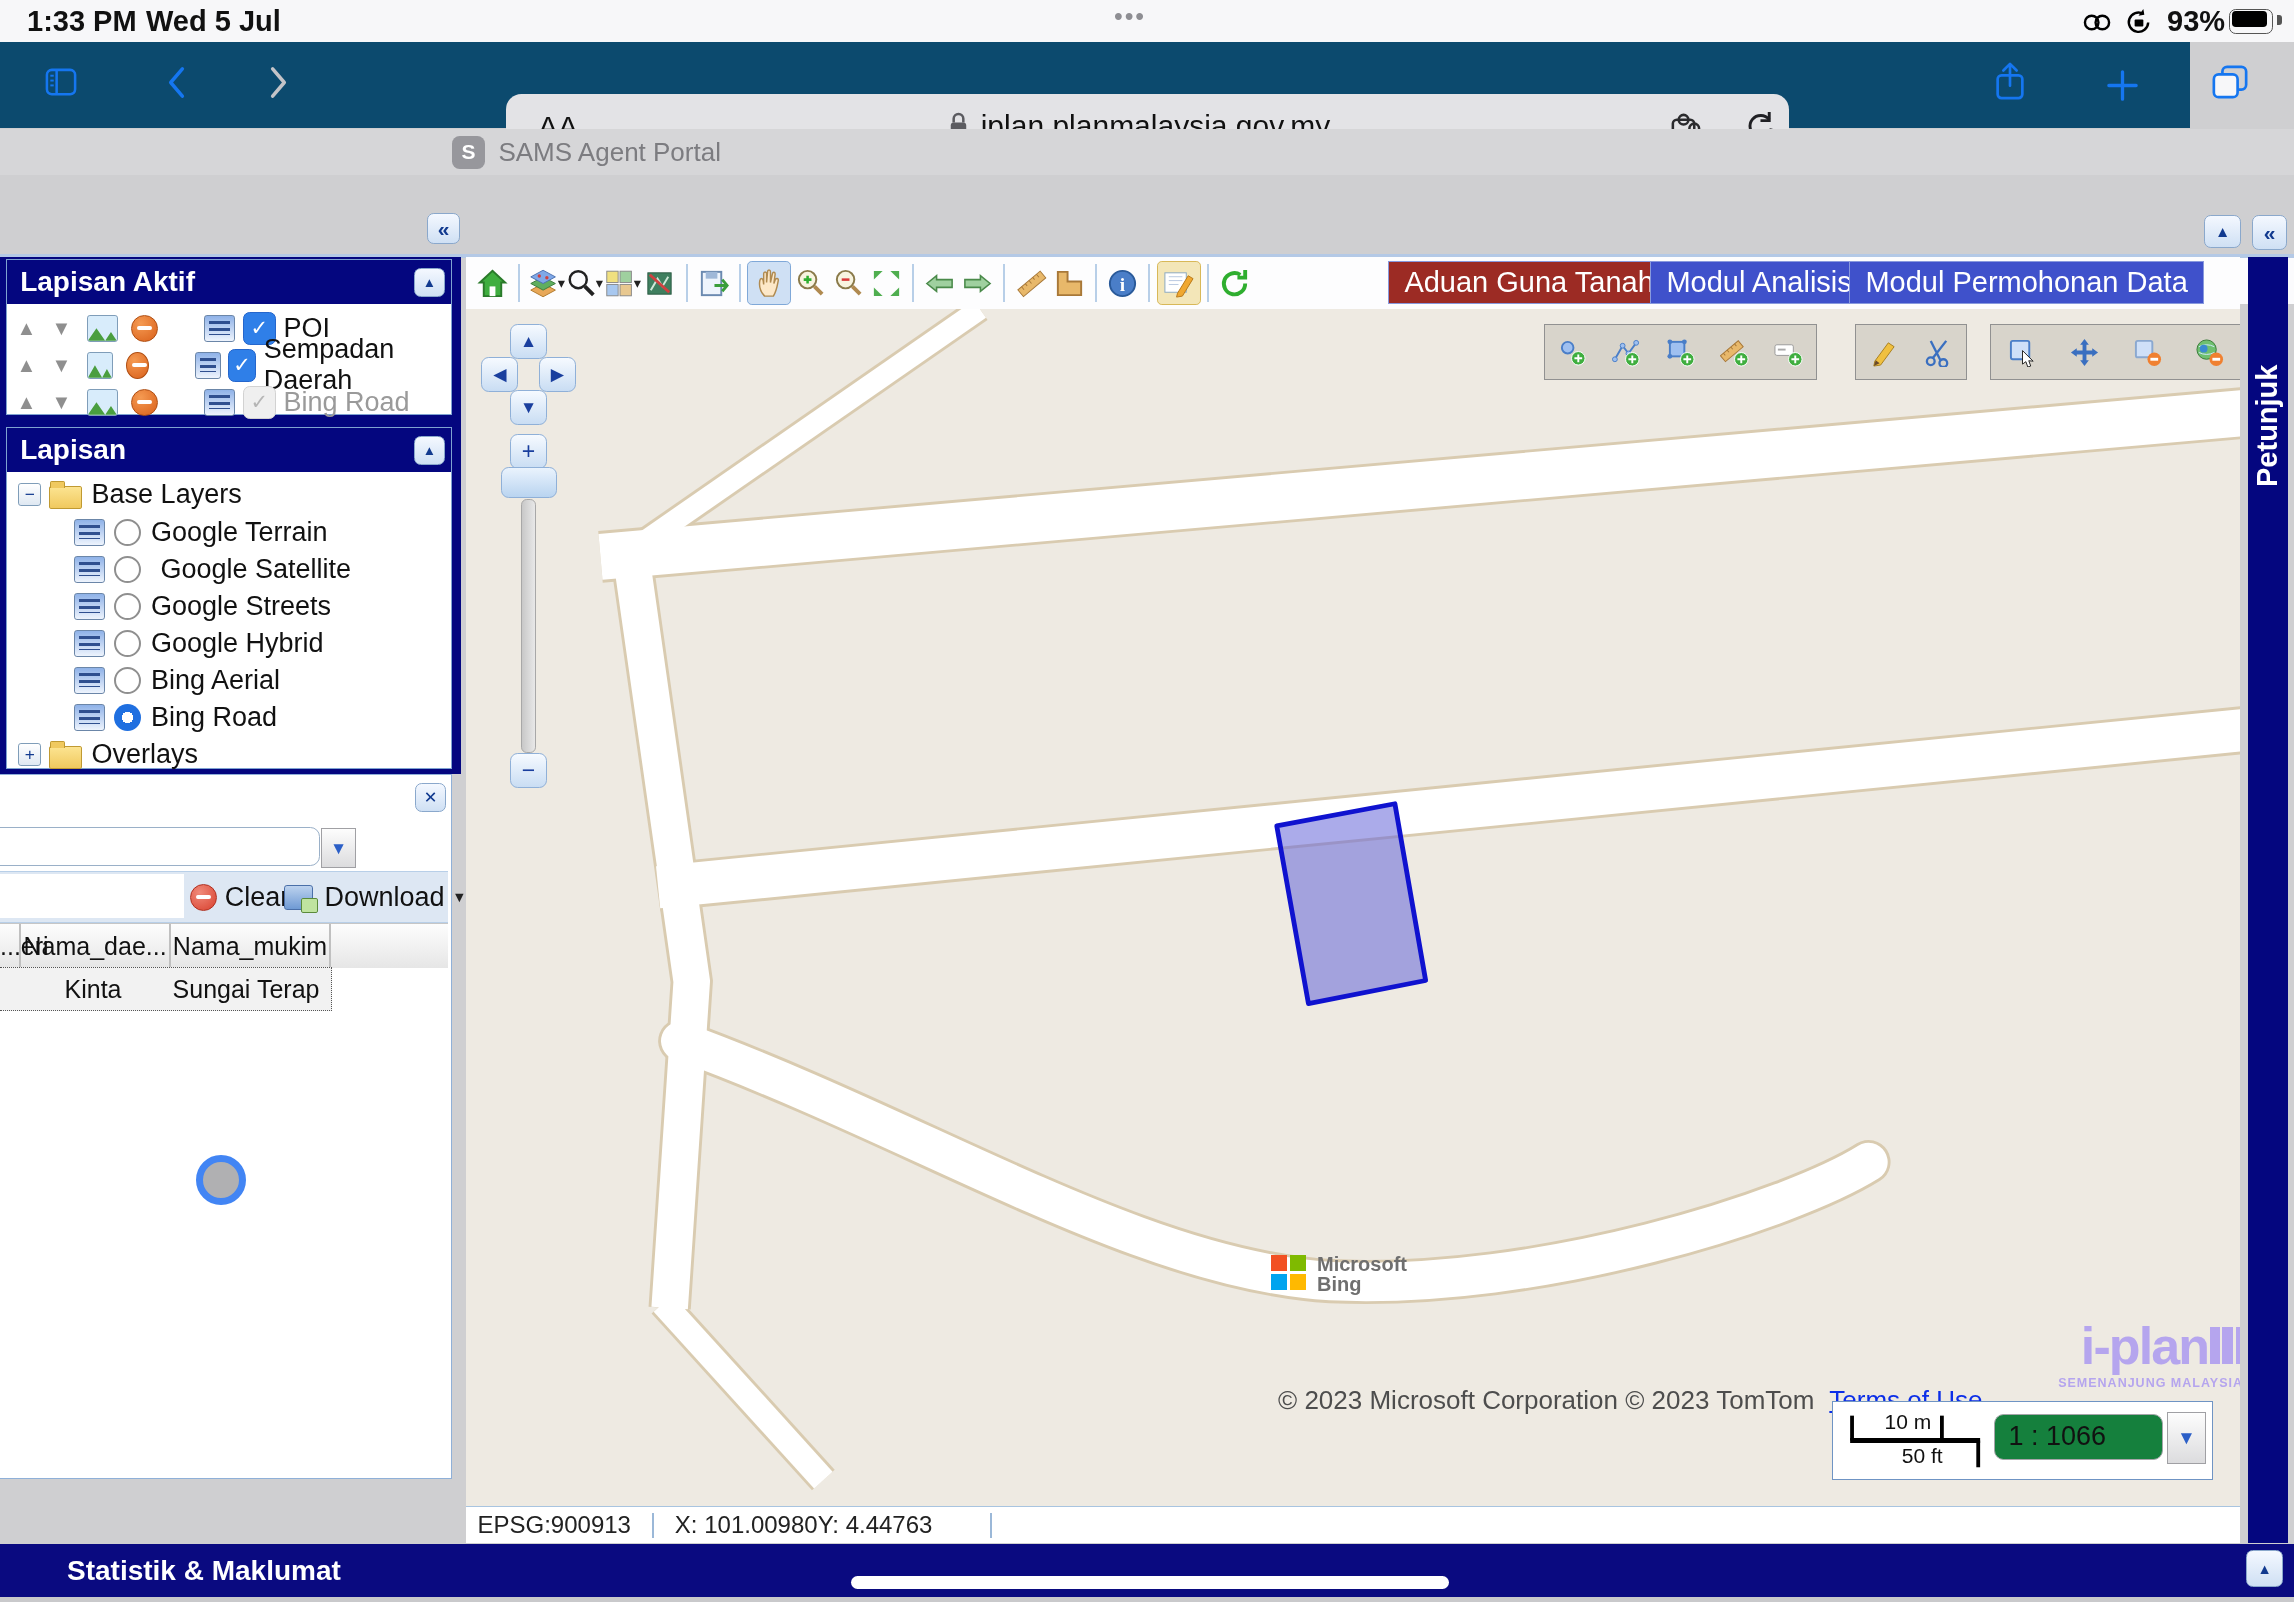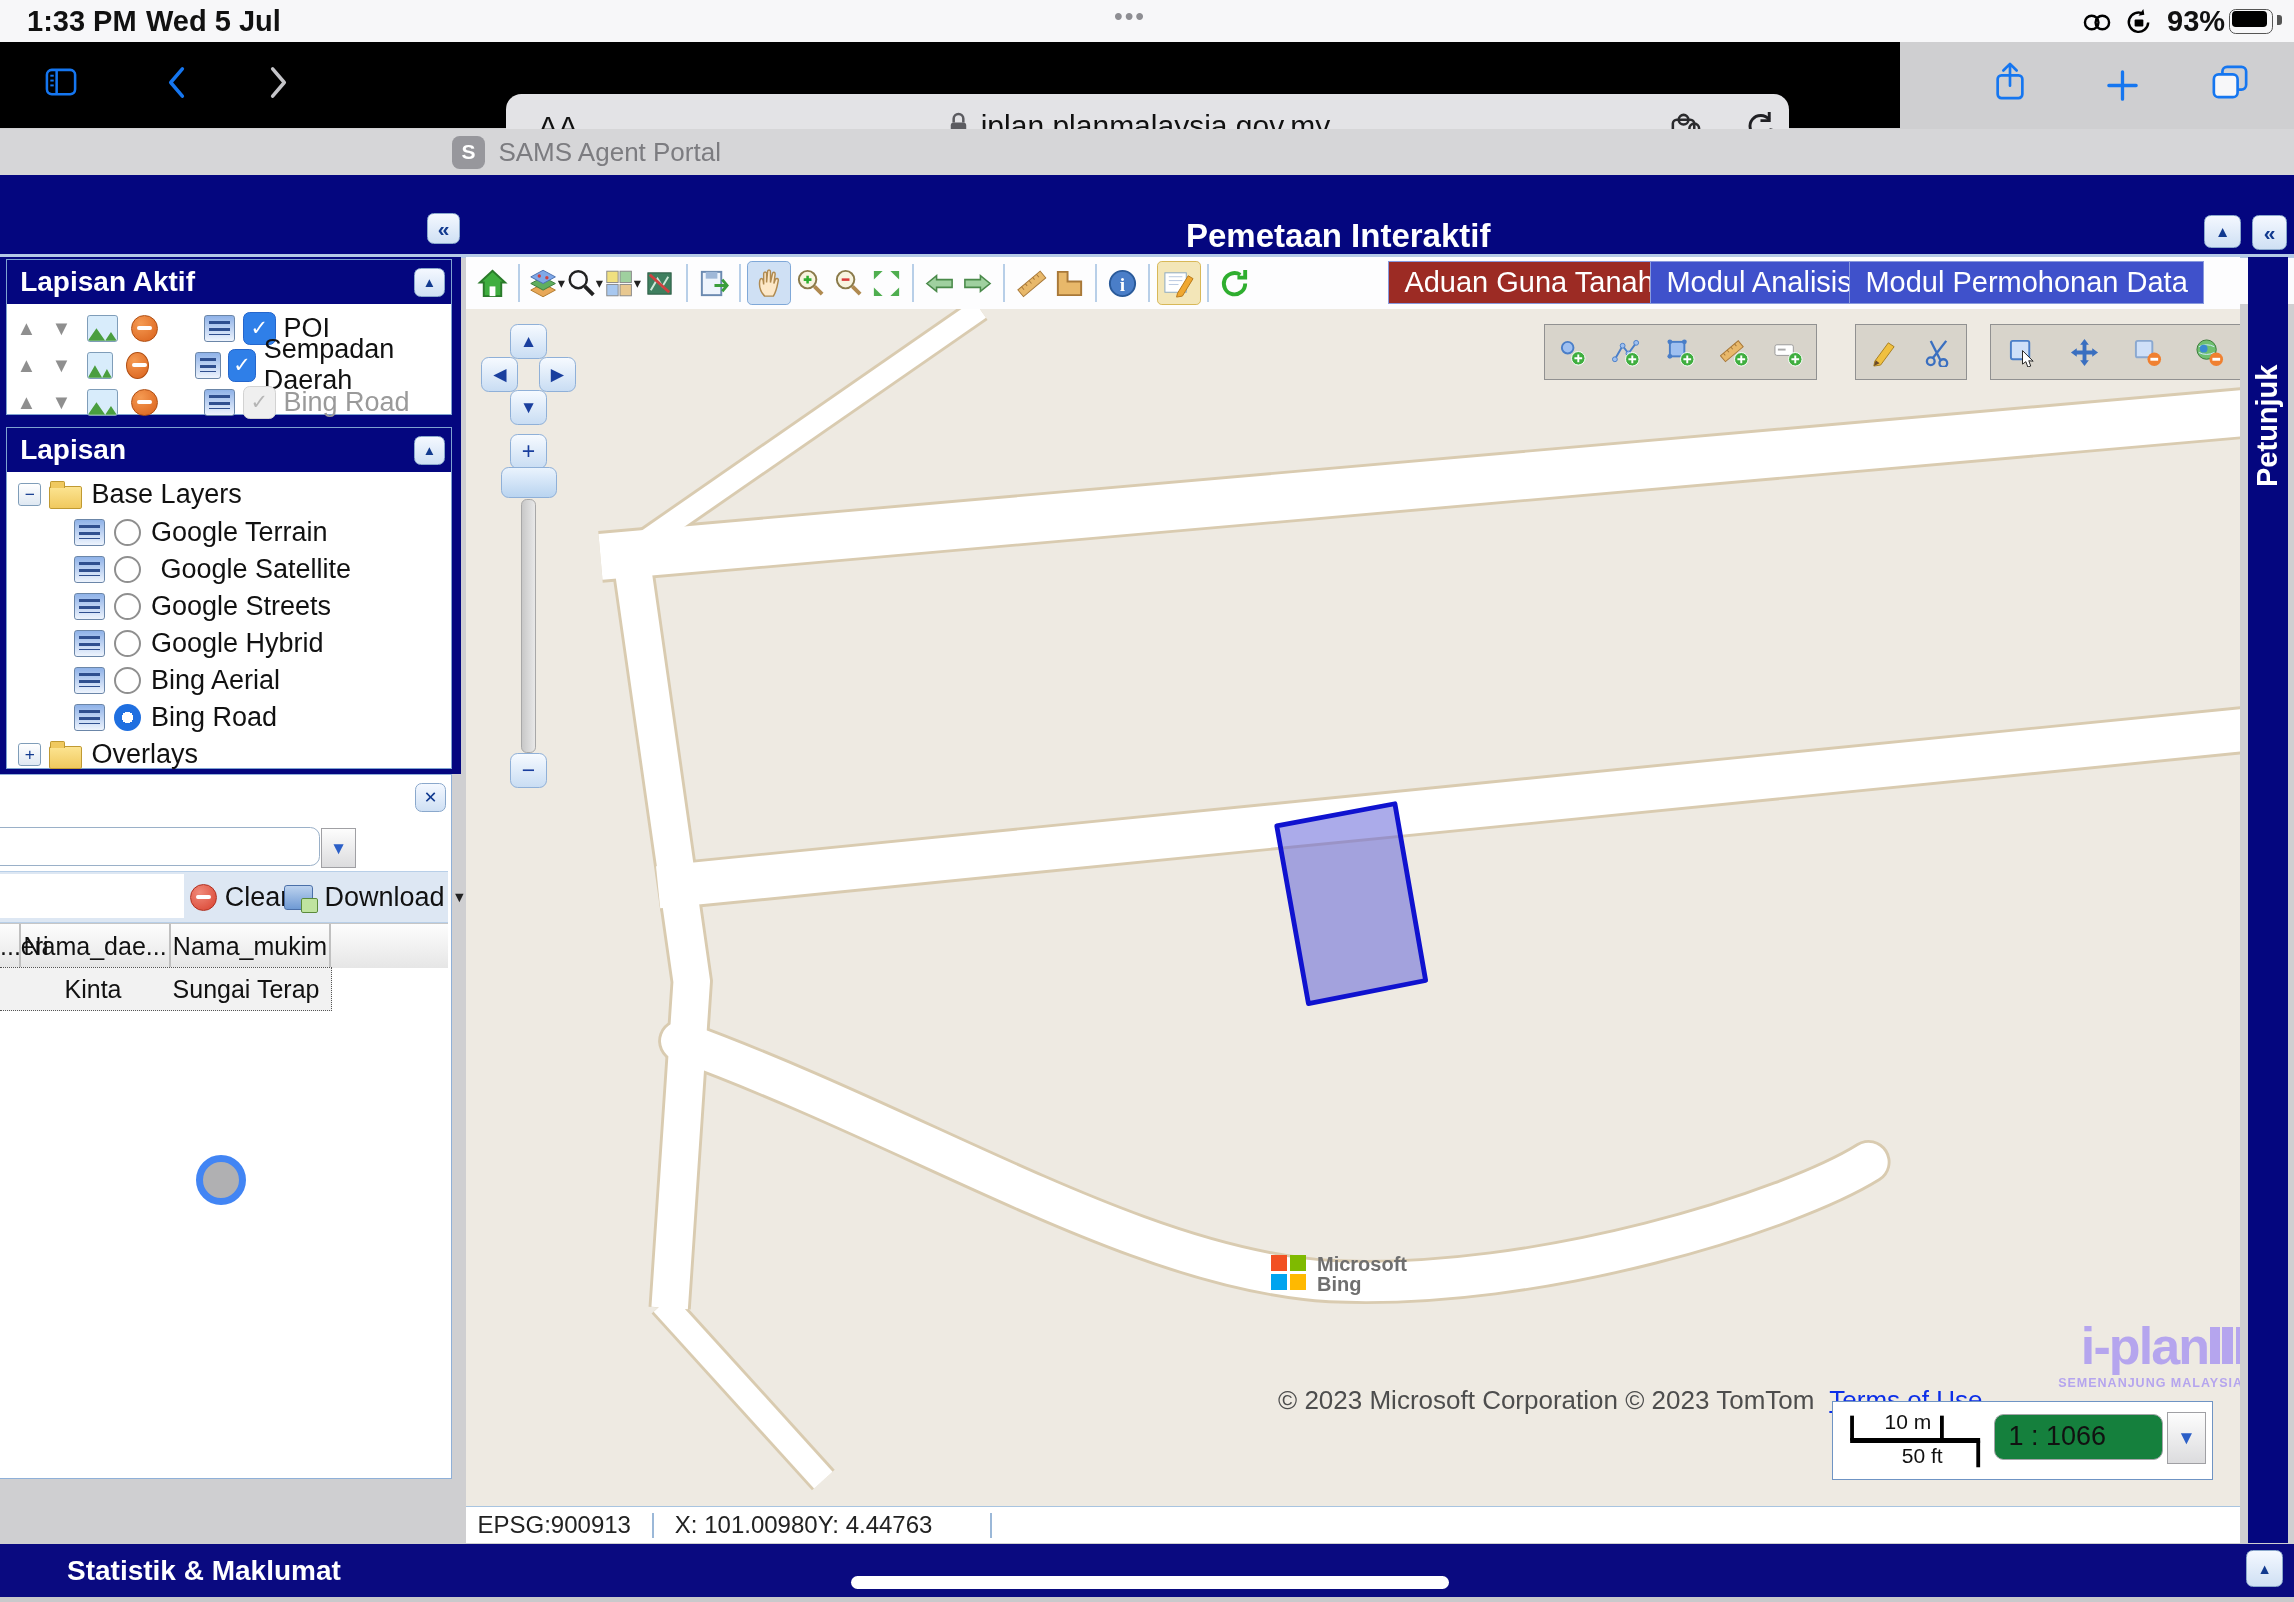--- a/index.html
+++ b/index.html
@@ -2,21 +2,21 @@
 <html><head>
 <meta charset="utf-8">
 <style>
   html,body{margin:0;padding:0;background:#888;}
   #screen{position:relative;width:2294px;height:1602px;background:#cfcfd1;overflow:hidden;
           font-family:"Liberation Sans","DejaVu Sans",sans-serif;}
   .ab{position:absolute;}
   .flexc{display:flex;align-items:center;}
   
   #statusbar{left:0;top:0;width:2294px;height:42px;background:#f7f7f9;}
-  #navbar{left:0;top:42px;width:1900px;height:86px;background:#000000;}
+  #navbar{left:0;top:42px;width:2190px;height:86px;background:#0c4a6e;}
   .sb-text{font-size:29px;font-weight:700;color:#111;}
   #urlfield{left:506px;top:52px;width:1283px;height:67px;background:#e3e3e6;border-radius:15.4px;}
   .url-text{font-size:30px;color:#111;}
   #tabbar{left:0;top:129px;width:2294px;height:46px;background:#d6d6d8;}
   #activetab{left:1143px;top:129px;width:1151px;height:46px;background:#fbfbfd;}
   .tab-title{font-size:26px;color:#7c7c80;}
   .tab-title.active{color:#222;font-weight:600;}
   .sbadge{width:33px;height:33px;border-radius:7.7px;background:#97979c;color:#fff;font-size:21px;
           font-weight:700;display:flex;align-items:center;justify-content:center;}
   .closebtn{width:29px;height:29px;border-radius:6.7px;background:#8e8e93;color:#fff;font-size:19px;
@@ -181,23 +181,20 @@
       <span class="closebtn" style="margin-left:29px;">✕</span>
       <svg style="margin-left:209px;" width="31" height="31" viewBox="0 0 32 32">
         <path d="M4 9 h24 v13 l-12 8 -12-8 Z" fill="#f5d34d" stroke="#b89020"></path>
         <path d="M6 12 h20 M6 15 h20 M6 18 h20 M6 21 h18" stroke="#d03838" stroke-width="1.6"></path>
         <circle cx="16" cy="7" r="4" fill="#e8c22e"></circle>
       </svg>
       <span class="tab-title active" style="margin-left:11.5px;">Sistem Maklumat Gunatanah Perancangan Bersepadu</span>
     </div>
   </div>
 
-  <div class="ab navy" id="navyhead">
-    <span class="ab apptitle" style="left:1186px;top:42px;">Pemetaan Interaktif</span>
-  </div>
   <div class="ab litebtn" style="left:427px;top:213px;width:31px;height:29px;font-size:21px;">«</div>
   <div class="ab litebtn" style="left:2204px;top:215px;width:35px;height:31px;font-size:15.4px;">▲</div>
   <div class="ab litebtn" style="left:2252px;top:215px;width:33px;height:33px;font-size:21px;">«</div>
   <div class="ab" id="headline"></div>
 
   <div class="ab navy" id="leftnavy"></div>
   <div class="ab" id="leftgray"></div>
 
   <div class="ab panel" style="left:5.8px;top:259px;width:444px;height:154px;">
     <div class="navy flexc" style="height:44px;position:relative;">

